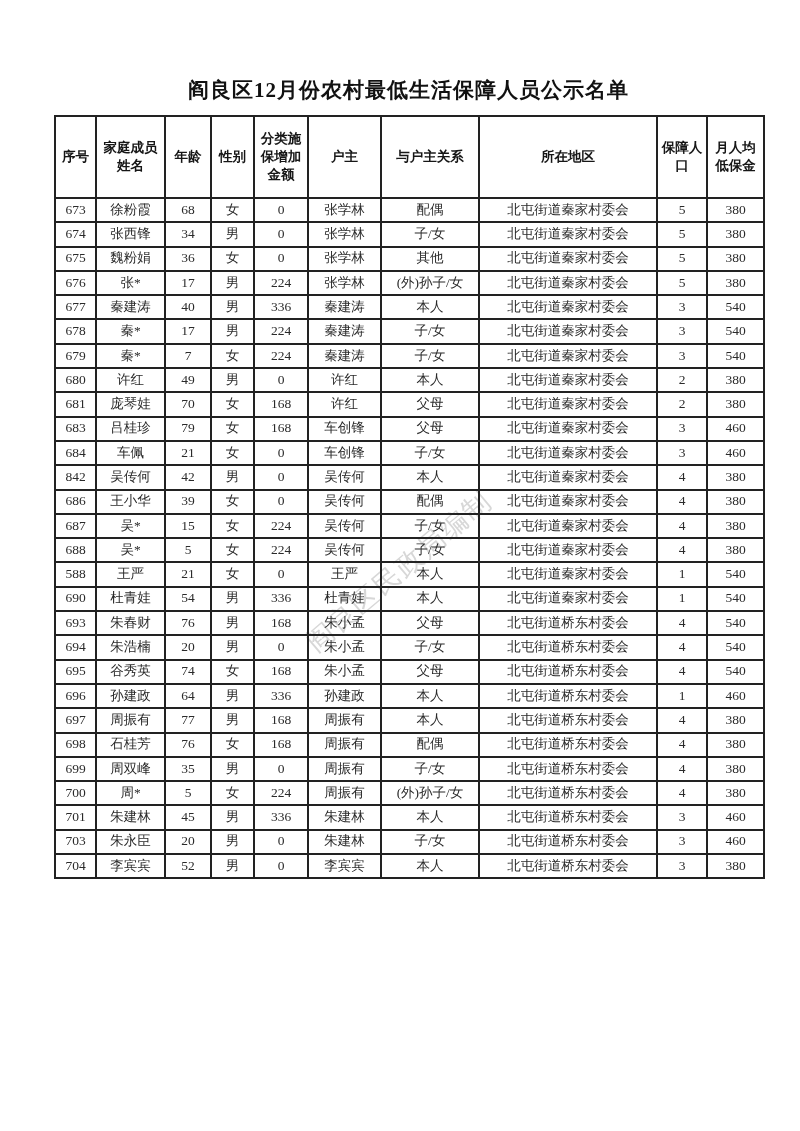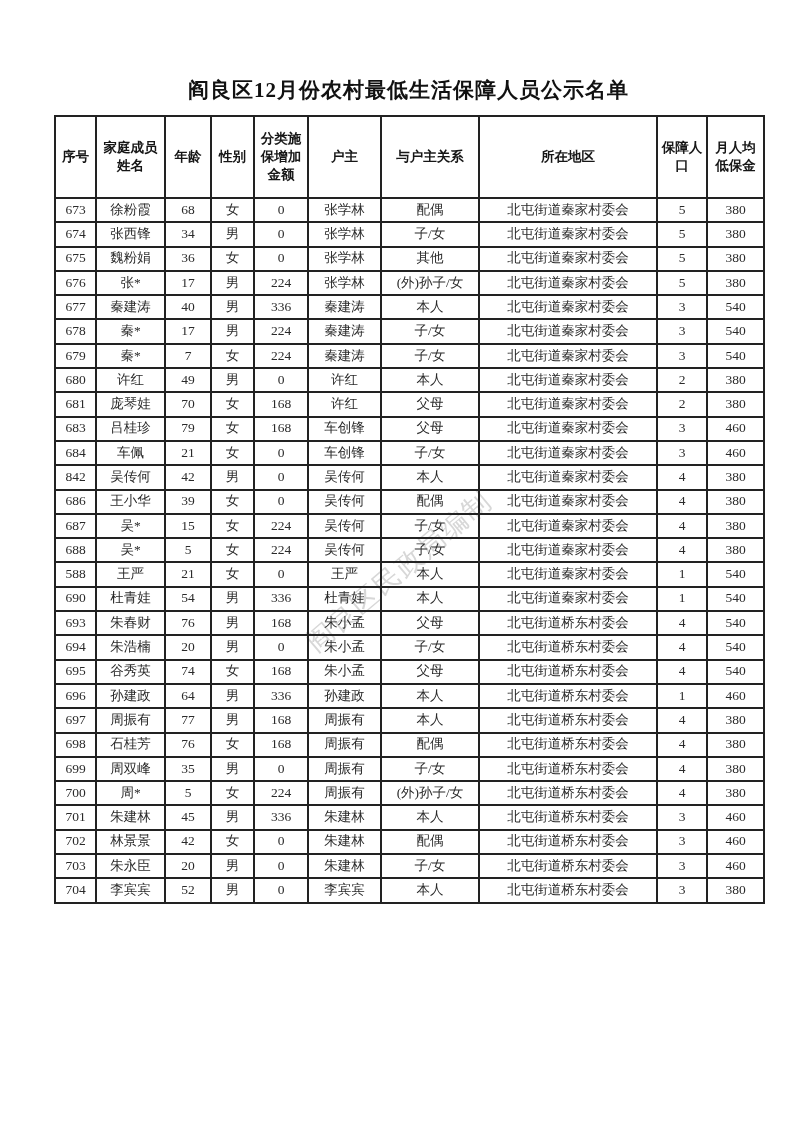--- a/index.html
+++ b/index.html
@@ -427,32 +427,20 @@
           <td>45</td>
           <td>男</td>
           <td>336</td>
           <td>朱建林</td>
           <td>本人</td>
           <td>北屯街道桥东村委会</td>
           <td>3</td>
           <td>460</td>
         </tr>
         <tr>
-          <td>702</td>
-          <td>林景景</td>
-          <td>42</td>
-          <td>女</td>
-          <td>0</td>
-          <td>朱建林</td>
-          <td>配偶</td>
-          <td>北屯街道桥东村委会</td>
-          <td>3</td>
-          <td>460</td>
-        </tr>
-        <tr>
           <td>703</td>
           <td>朱永臣</td>
           <td>20</td>
           <td>男</td>
           <td>0</td>
           <td>朱建林</td>
           <td>子/女</td>
           <td>北屯街道桥东村委会</td>
           <td>3</td>
           <td>460</td>

